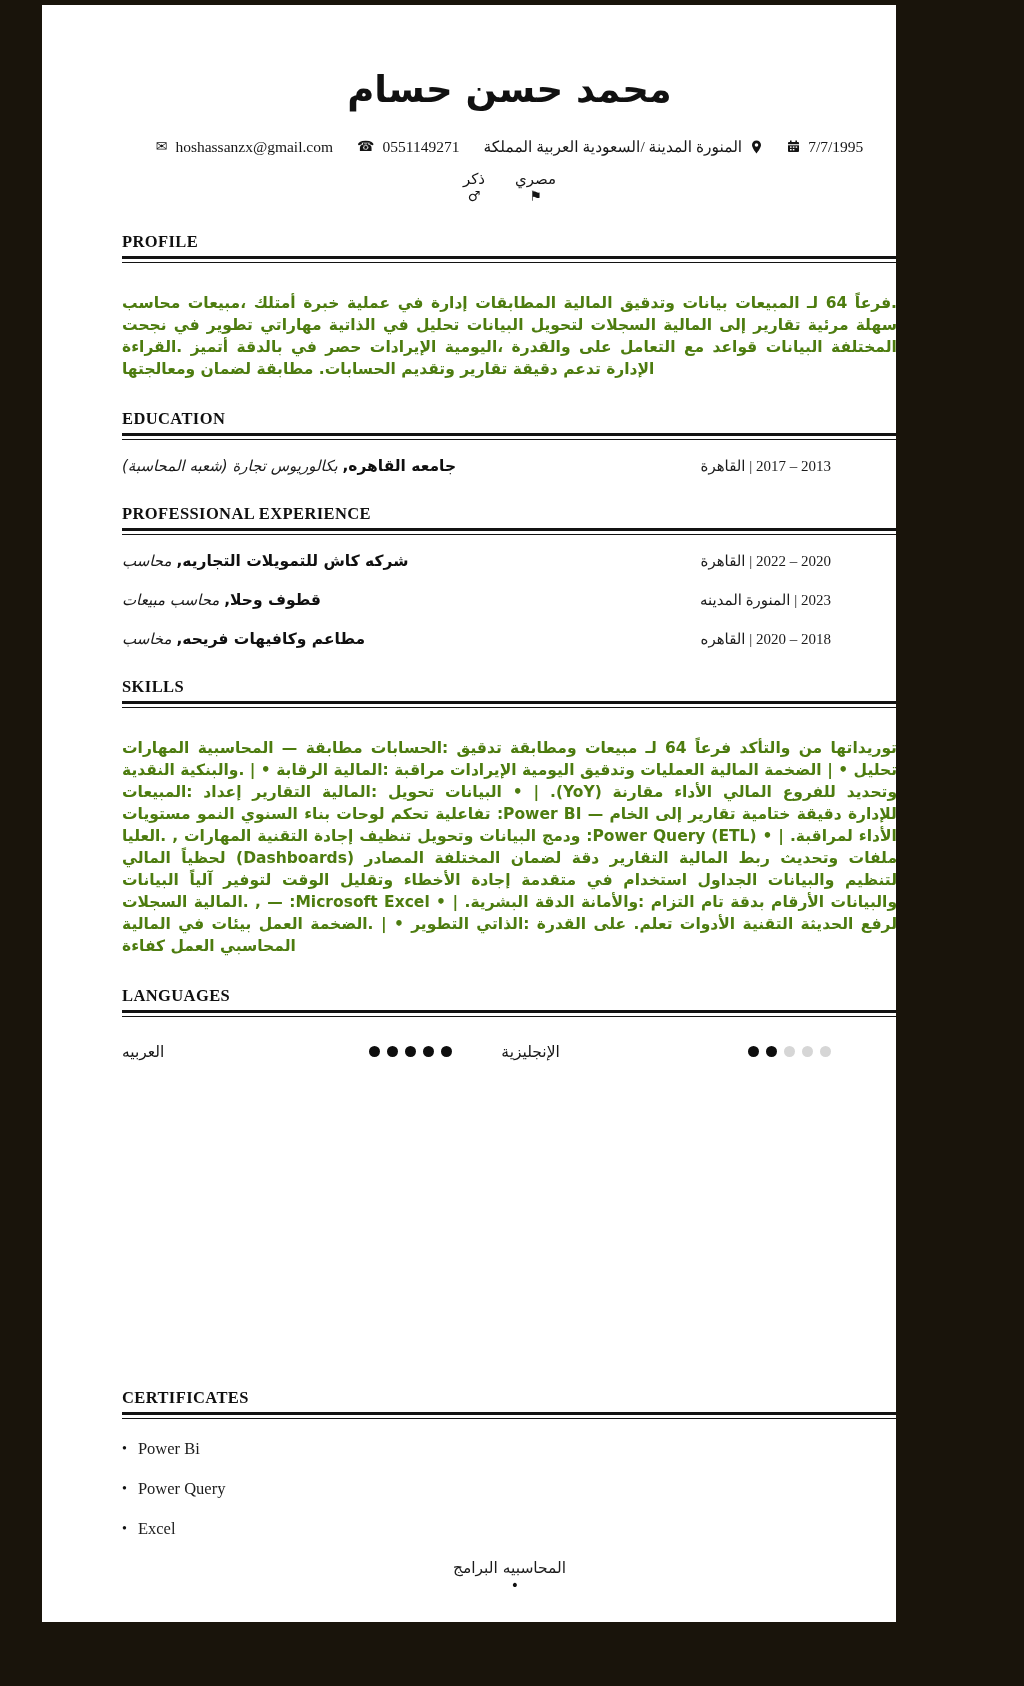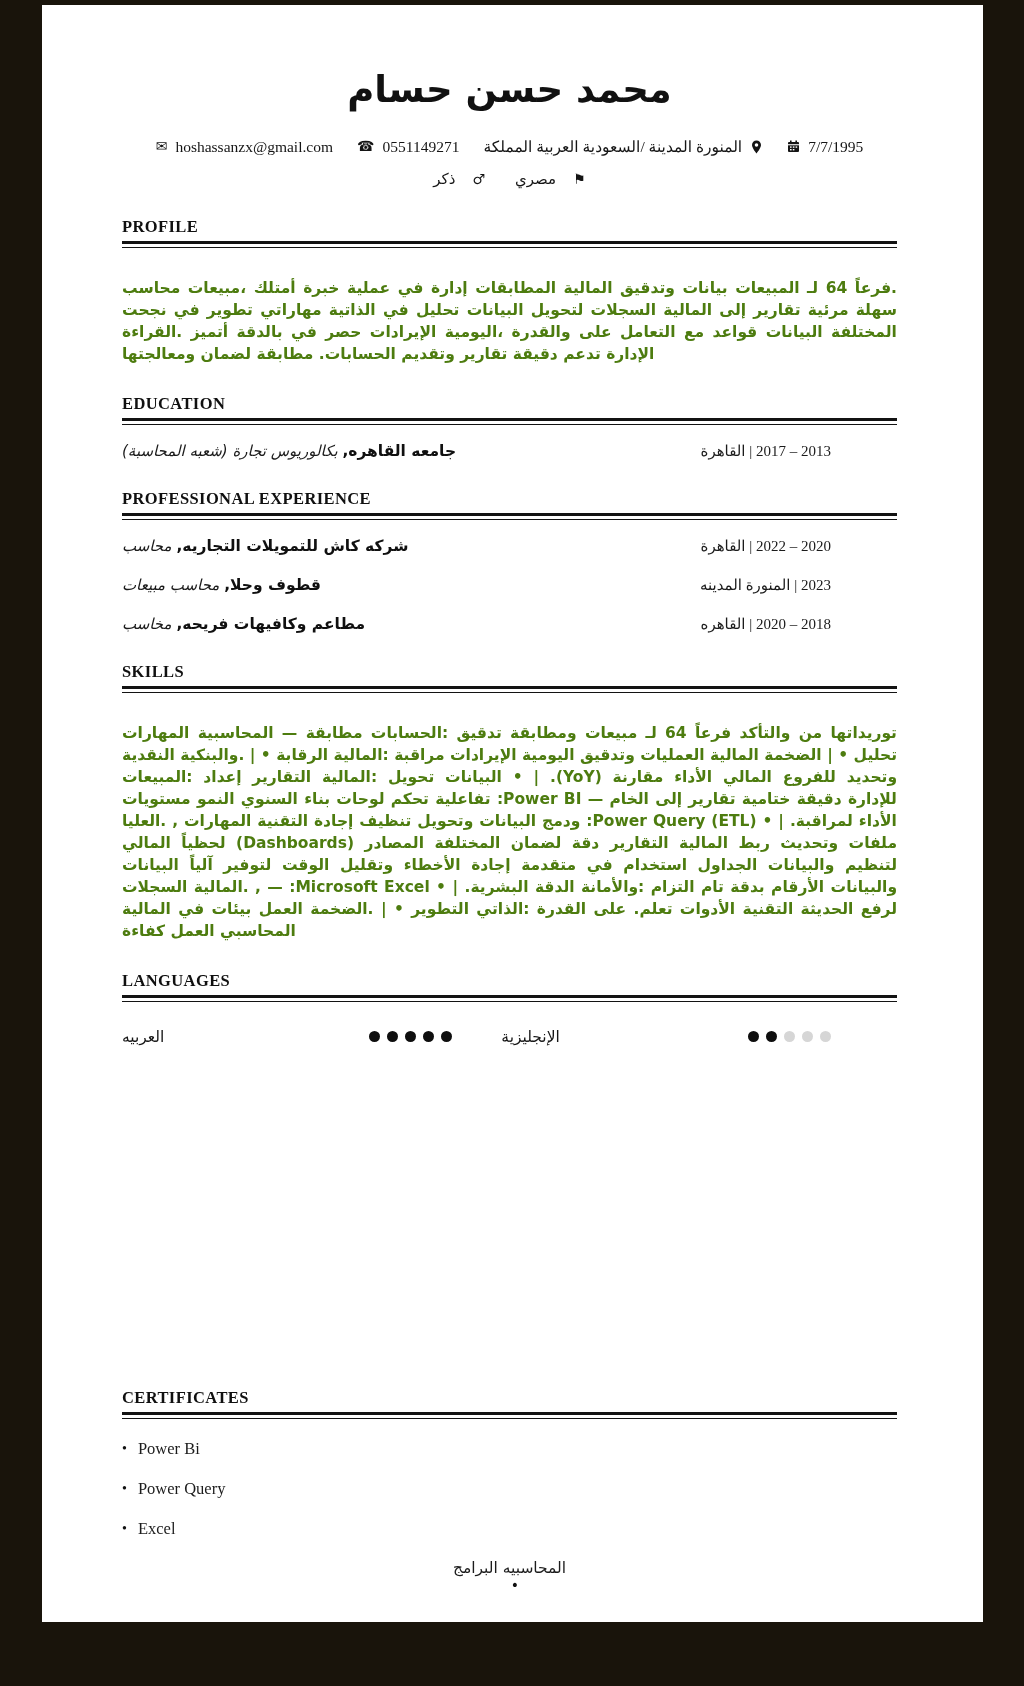--- a/index.html
+++ b/index.html
@@ -1,35 +1,35 @@
 <!DOCTYPE html>
 <html lang="ar"><head>
 <meta charset="utf-8">
 <style>
   html,body{margin:0;padding:0;}
   body{background:#19140b;font-family:"DejaVu Sans",sans-serif;color:#1a1a1a;}
-  .canvas{position:relative;width:1024px;height:1686px;background:#19140b;overflow:hidden;}
+  .canvas{position:relative;width:896px;height:1686px;background:#19140b;overflow:hidden;}
   .page{position:absolute;left:42px;width:941px;background:#ffffff;box-sizing:border-box;
         padding:0 86px 0 80px;}
   .page1{top:5px;height:1328px;box-shadow:0 2px 0 rgba(110,110,110,.85);}
   .page2{top:1304px;height:318px;overflow:hidden;}
 
   
   .ltrwords{direction:ltr;unicode-bidi:embed;}
   .ltrwords .w{unicode-bidi:isolate;}
 
   .hdr{text-align:center;padding-top:64px;}
   .name{font-size:37px;font-weight:bold;letter-spacing:0;line-height:1.15;color:#111;}
   .jobtitle{font-size:21px;font-style:italic;margin-top:9px;color:#1c1c1c;}
   .contactrow{display:flex;justify-content:center;align-items:center;gap:24px;margin-top:26px;
               font-family:"Liberation Serif",serif;font-size:15.5px;color:#151515;}
   .contactrow .ci{display:flex;align-items:center;gap:8px;white-space:nowrap;}
   .detailrow{display:flex;justify-content:center;align-items:center;gap:30px;margin-top:14px;
              font-size:15px;color:#151515;}
-  .detailrow .ci{display:flex;align-items:center;gap:17px;}
+  .detailrow .ci{display:flex;align-items:center;gap:1px;flex-direction:column;}
   .glyph{font-size:14px;line-height:1;color:#141414;}
   .icn{display:inline-block;vertical-align:middle;}
 
   .section{margin-top:29px;}
   .sec-title{font-family:"Liberation Serif",serif;font-weight:bold;font-size:16.5px;
              letter-spacing:.4px;color:#101010;}
   .rule{height:3px;border-top:3px solid #131313;border-bottom:1px solid #131313;margin-top:4px;}
 
   .para{direction:ltr;text-align:justify;font-weight:bold;font-size:15.5px;line-height:22px;
         margin-top:29px;color:#4d7c0f;}

